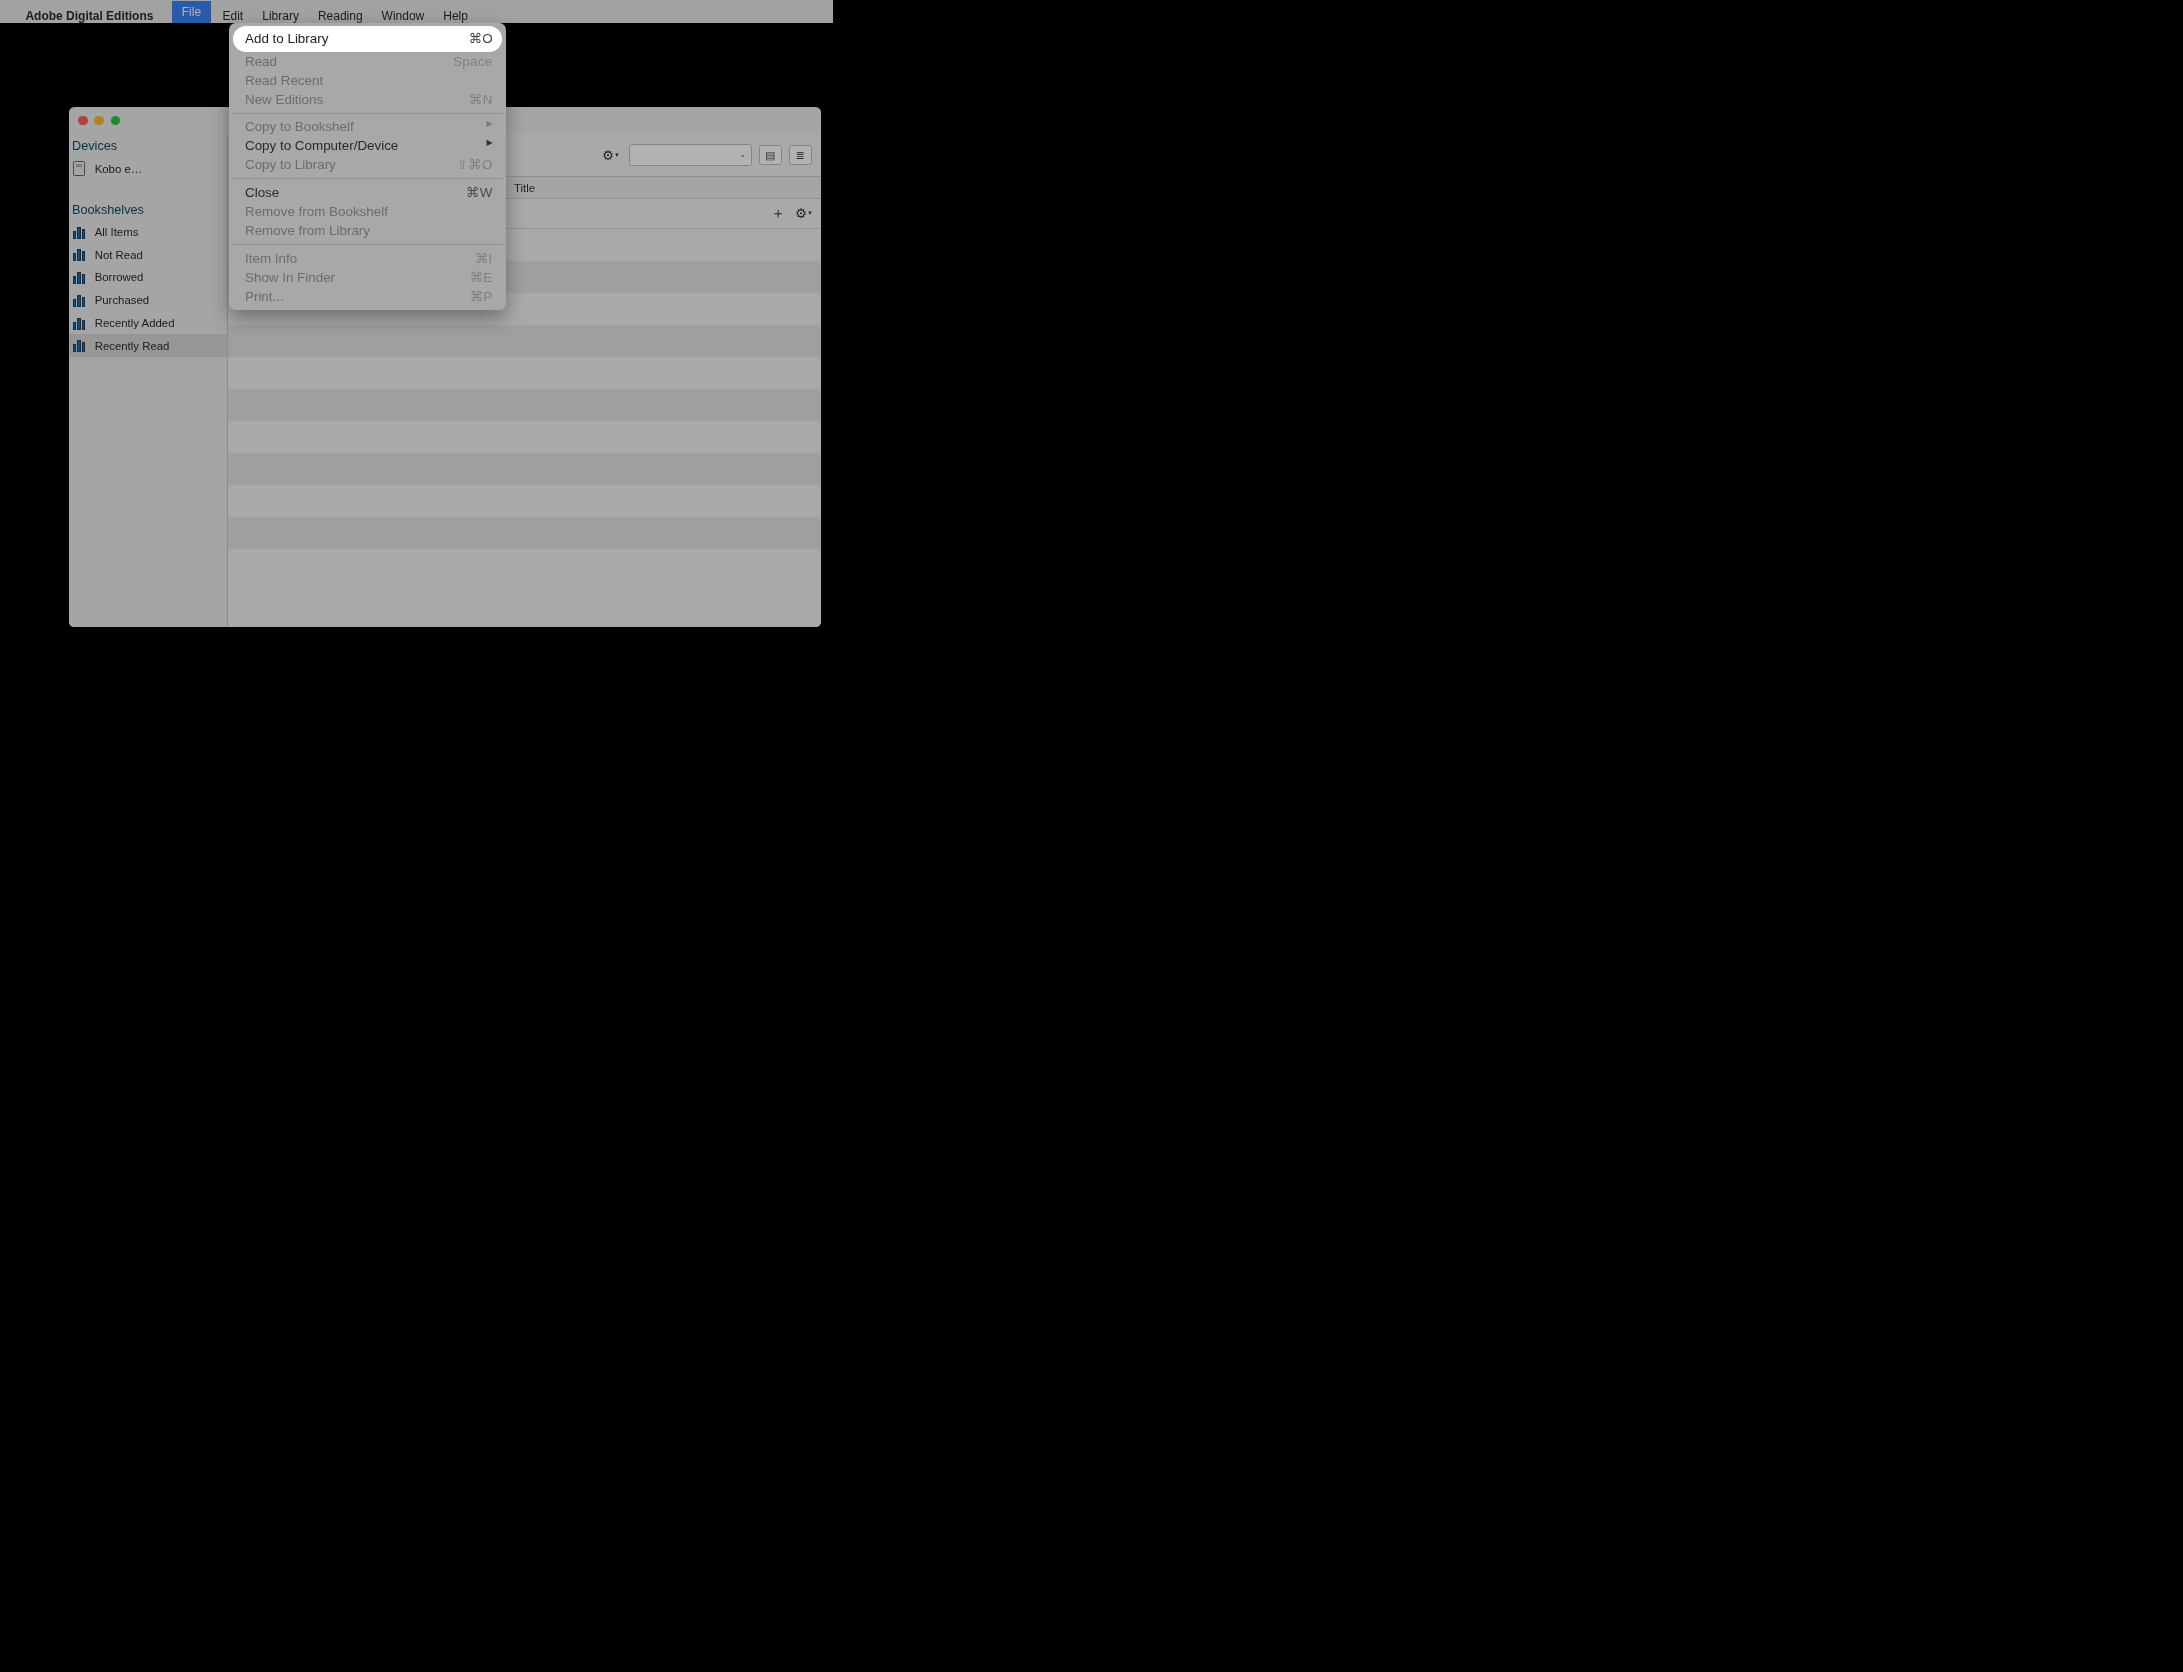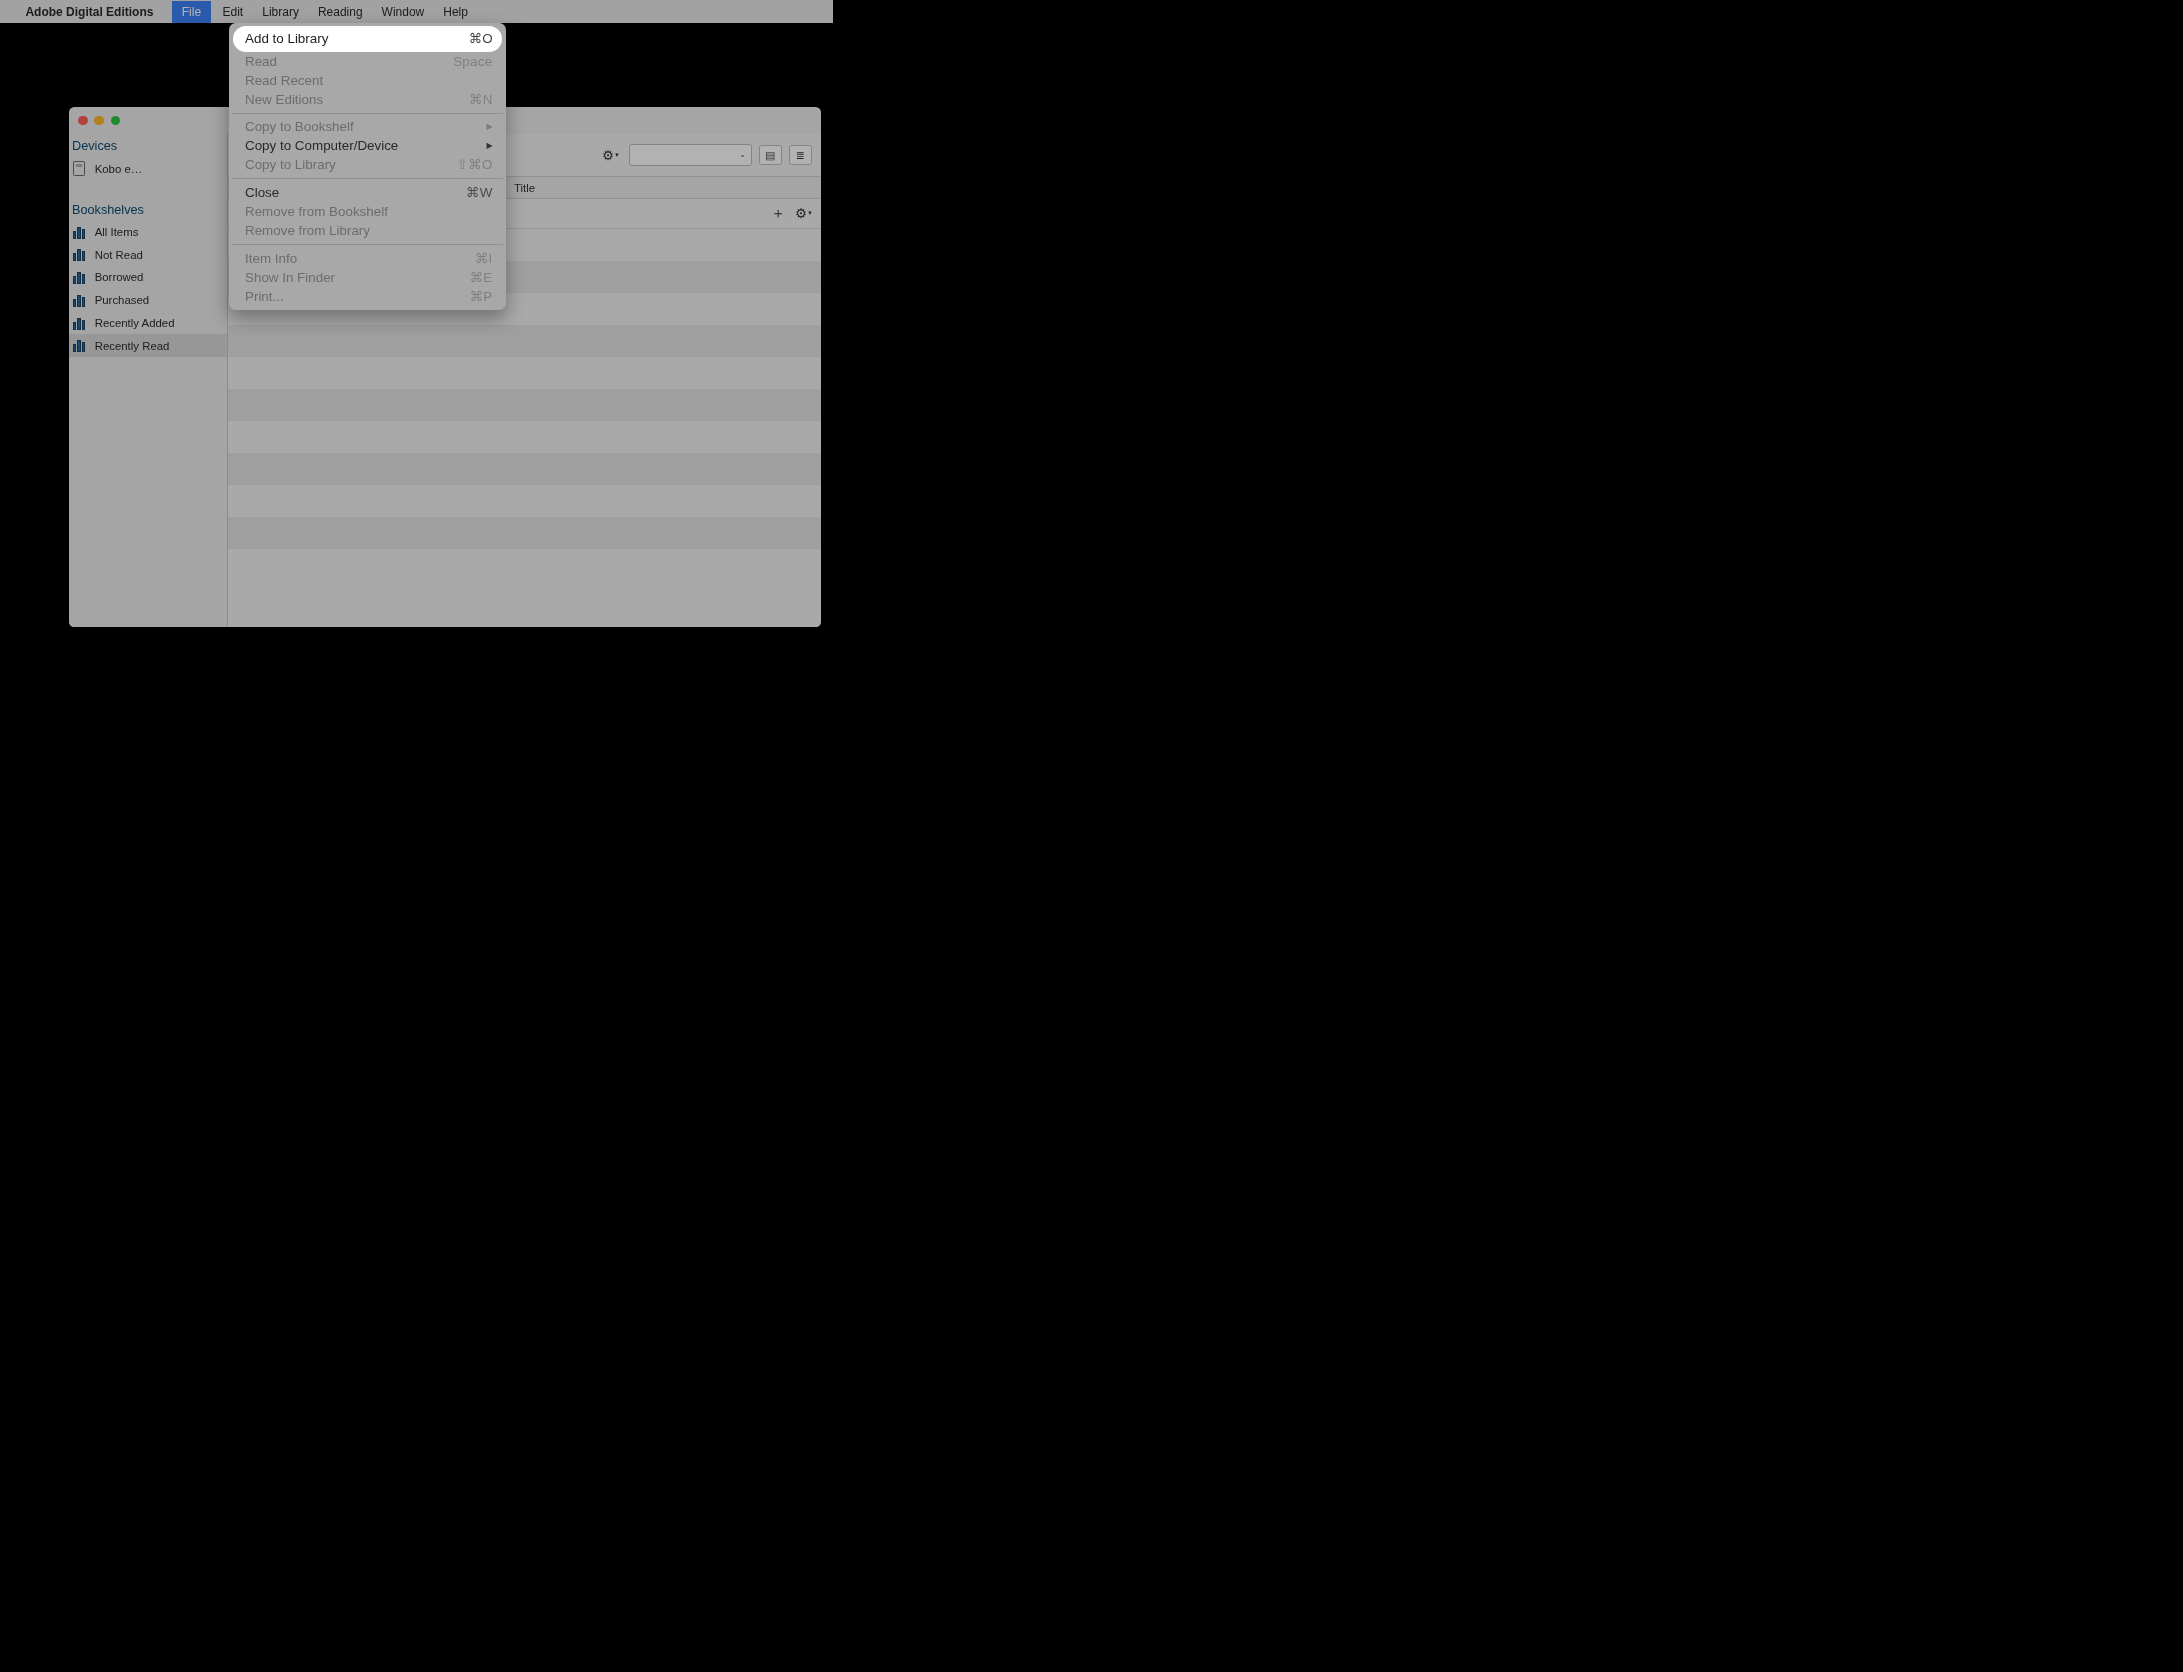--- a/index.html
+++ b/index.html
@@ -2,21 +2,21 @@
 <html style="font-size:10.7px"><head>
 <meta charset="utf-8">
 <style>
 * { margin: 0; padding: 0; box-sizing: border-box; font-family: -apple-system, "Helvetica Neue", Arial, sans-serif; }
 html, body { width: 100%; height: 100%; }
 body { background: #000; position: relative; overflow: hidden; }
 
 .scene { position: relative; width: 833px; height: 639px; background: #000; }
 
 
-.menubar { position: absolute; left: 0; top: 0; right: 0; height: 23px; background: #e8e8e8; display: flex; align-items: center; padding: 0 6.7px 0 8px; font-size: 12px; color: #2b2b2b; }
+.menubar { position: absolute; left: 0; top: 0; right: 0; height: 23px; background: #e8e8e8; display: flex; align-items: flex-end; padding: 0 6.7px 0 8px; font-size: 12px; color: #2b2b2b; }
 .apple-logo { font-size: 13.4px; margin-right: 17.4px; }
 .menubar .mb-item { margin-right: 19px; cursor: default; }
 .menubar .mb-app { font-weight: 700; }
 .menubar .mb-open { background: #3b82f6; color: #fff; padding: 4px 9.4px; border-radius: 0; margin-right: 12px; }
 
 
 .window { position: absolute; left: 69px; top: 107px; width: 752px; height: 520px; background: #ececec; border-radius: 5.4px; box-shadow: 0 4px 13.4px rgba(0,0,0,.3); display: flex; flex-direction: column; overflow: hidden; }
 .titlebar { height: 27px; display: flex; align-items: center; position: relative; }
 .traffic { display: flex; gap: 6.7px; margin-left: 9.4px; }
 .tl { width: 9.4px; height: 9.4px; border-radius: 50%; }
@@ -58,21 +58,21 @@
 .rows { flex: 1; overflow: hidden; }
 .row { height: 32px; }
 .row.alt { background: #e4e4e4; }
 
 .subbar { height: 29.5px; display: flex; align-items: center; justify-content: flex-end; padding: 0 9.4px; gap: 9.4px; border-bottom: 0.7px solid #d6d6d6; }
 .subbar .plus-ic { font-size: 14.7px; color: #333; }
 .subbar .gear { font-size: 13.4px; color: #333; display: inline-flex; align-items: center; gap: 1.3px; }
 
 
 .menu { position: absolute; left: 229px; top: 23px; width: 277px; background: #f1f1f1; border-radius: 6.7px; box-shadow: 0 8px 19px rgba(0,0,0,.35); padding: 3.3px 0 4px; font-size: 13.4px; color: #3b3b3b; z-index: 100; }
-.menu .mi { display: flex; align-items: center; padding: 2px 13.4px 2px 16px; cursor: default; gap: 43px; }
+.menu .mi { display: flex; align-items: flex-start; padding: 2px 13.4px 2px 16px; cursor: default; gap: 43px; }
 .menu .mi .label { flex: 1; white-space: nowrap; }
 .menu .mi .short { color: #6b6b6b; letter-spacing: 0.3px; }
 .menu .mi.disabled { color: #9b9b9b; }
 .menu .mi.disabled .short { color: #b7b7b7; }
 .menu .mi.hl { background: #fff; border-radius: 13.4px; margin: 0 4px; padding-left: 12px; padding-right: 9.4px; height: 25.5px; }
 .menu .sep { height: 0.7px; background: #cfcfcf; margin: 4px 2.7px; }
 .menu .arrow { font-size: 8px; margin-left: 5.4px; color: #4a4a4a; }
 .menu .mi.disabled .arrow { color: #b0b0b0; }
 
 .arrow-r::after { content: "▶"; }

